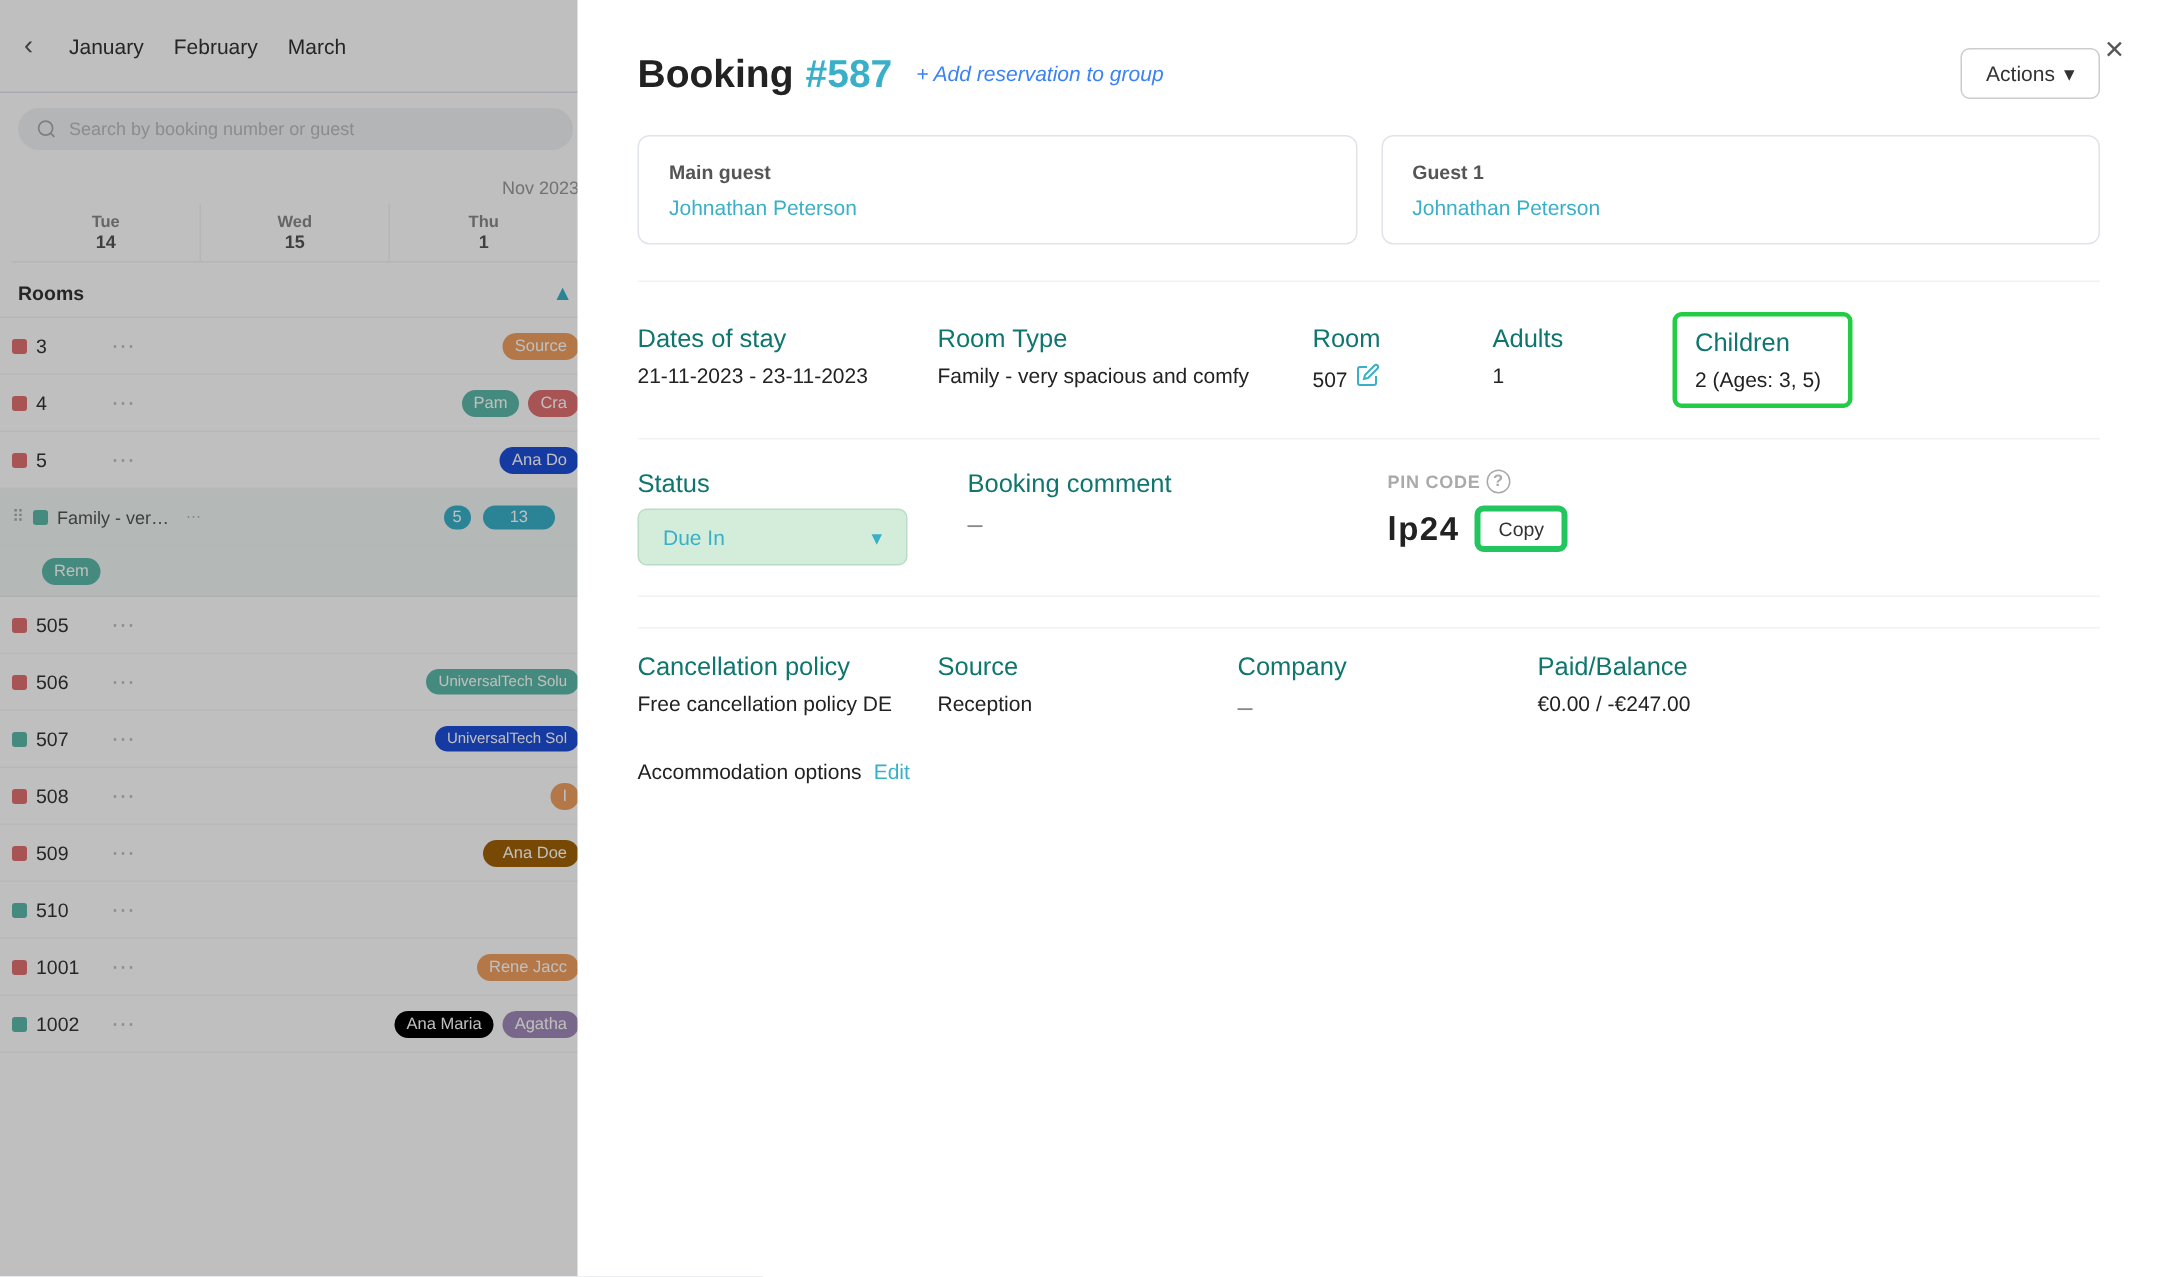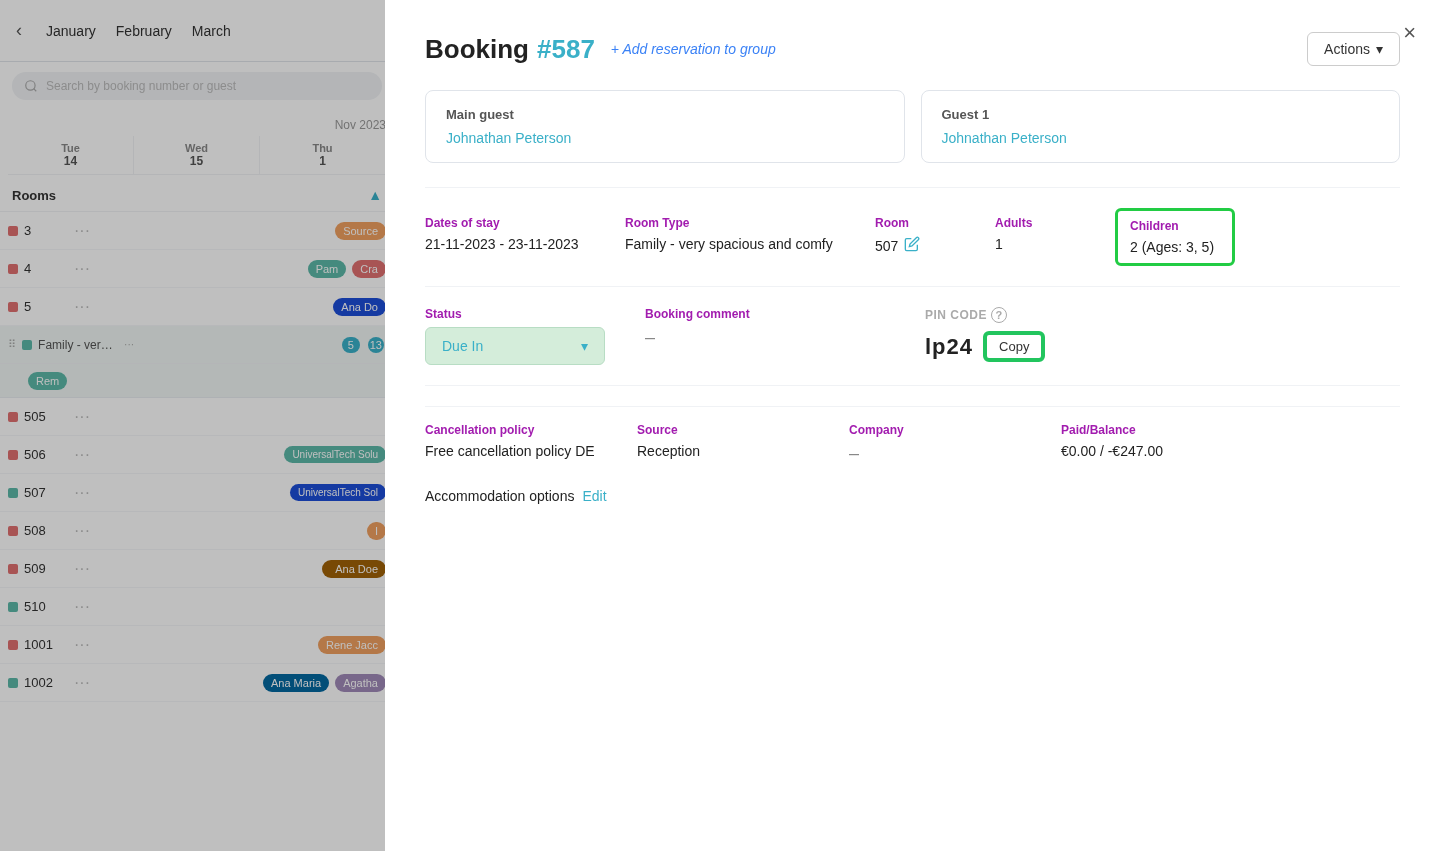--- a/index.html
+++ b/index.html
@@ -99,21 +99,21 @@
       white-space: nowrap;
       overflow: hidden;
       text-overflow: ellipsis;
       max-width: 120px;
     }
 
     .chip-orange { background: #f0a060; }
     .chip-teal { background: #5cb8a8; }
     .chip-pink { background: #e07070; }
     .chip-blue { background: #1d4ed8; }
-    .chip-lime { background: #0369a1; margin-left: 21px; }
+    .chip-lime { background: #000000; margin-left: 21px; }
     .chip-purple { background: #a08ab8; }
     .chip-salmon { background: #a16207; padding-left: 13px; }
 
     .family-row {
       background: #f0f6f4;
       display: flex;
       align-items: center;
       border-bottom: 1px solid #f0f2f5;
       height: 38px;
       padding: 0 8px;
@@ -222,24 +222,24 @@
       grid-template-columns: 200px 250px 120px 120px 120px 1fr;
       gap: 0;
       margin-bottom: 20px;
     }
 
     .detail-col {
       padding: 8px 16px 8px 0;
     }
 
     .detail-label {
-      font-size: 12px;
-      color: #a21caf;
+      font-size: 17px;
+      color: #0f766e;
       margin-bottom: 6px;
-      font-weight: 700;
+      font-weight: 400;
     }
 
     .detail-value {
       font-size: 14px;
       color: #222;
     }
 
     .children-col {
       border: 3px solid #22cc44;
       border-radius: 6px;
@@ -310,21 +310,21 @@
 
     .booking-comment-col {
       padding-left: 0;
     }
 
     .empty-value { color: #888; font-size: 18px; }
 
     .bottom-grid {
       display: grid;
       grid-template-columns: 200px 200px 200px 1fr;
-      gap: 12px;
+      gap: 0;
       margin-bottom: 24px;
       padding-top: 16px;
       border-top: 1px solid #f0f2f5;
     }
 
     .bottom-col {
       padding: 0 16px 0 0;
     }
 
     .accommodation-row {
@@ -407,21 +407,21 @@
     <span class="room-dots">···</span>
     <span class="booking-chip chip-blue">Ana Do</span>
   </div>
 
   <div class="family-row">
     <span style="font-size:11px; color:#aaa;">⠿</span>
     <div class="room-dot dot-teal"></div>
     <span style="font-size:12px; color:#555; width:80px; overflow:hidden; text-overflow:ellipsis; white-space:nowrap;">Family - very s...</span>
     <span style="font-size:10px; color:#aaa; flex:1;">···</span>
     <span style="background:#3ab0c8; color:#fff; border-radius:10px; padding:2px 6px; font-size:11px; margin-right:2px;">5</span>
-    <span style="background:#3ab0c8; color:#fff; border-radius:10px; padding:2px 2px; font-size:11px; margin-right:2px;">13</span>
+    <span style="background:#3ab0c8; color:#fff; border-radius:10px; padding:2px 18px; font-size:11px; margin-right:16px;">13</span>
   </div>
   <div style="background:#f0f6f4; border-bottom:1px solid #e8ecf0; height:34px; display:flex; align-items:center; padding:0 8px 0 28px;">
     <span class="booking-chip chip-teal" style="font-size:11px; max-width:60px;">Rem</span>
   </div>
 
   <div class="room-row">
     <div class="room-dot dot-red"></div>
     <span class="room-num">505</span>
     <span class="room-dots">···</span>
   </div>

